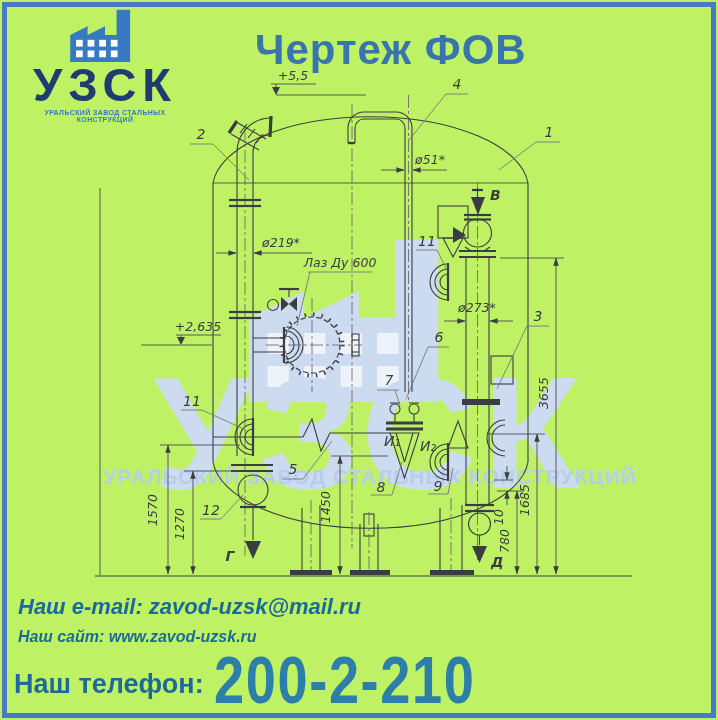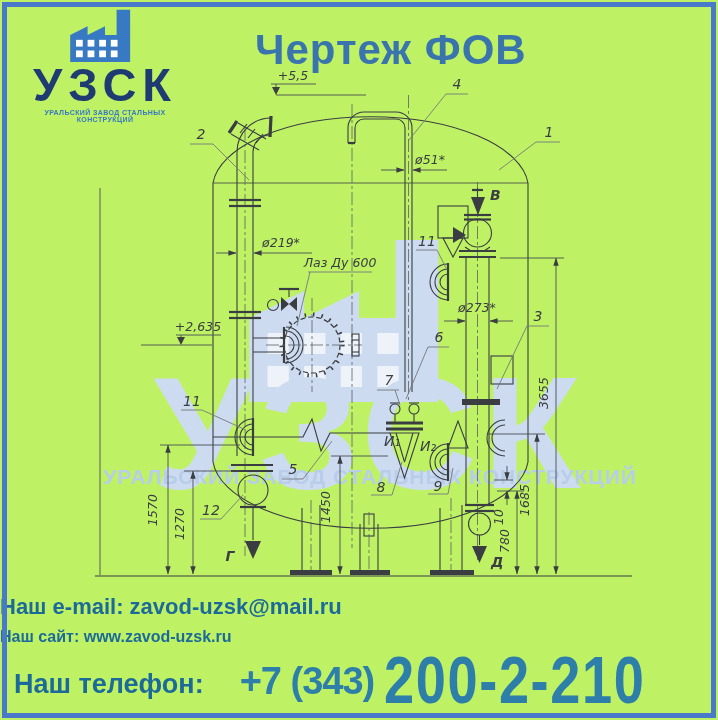--- a/index.html
+++ b/index.html
@@ -30,21 +30,21 @@
   text{fill:var(--ink);}
   .dtx{font:italic 12.5px "DejaVu Sans",sans-serif;}
   .itx{font:italic 14px "DejaVu Sans",sans-serif;}
   .ftx{font:italic bold 14px "DejaVu Sans",sans-serif;}
   .wm{fill:var(--wm);}
   .wm2{fill:var(--wm2);}
   .wmt{font:bold 160px "Liberation Sans",sans-serif;letter-spacing:6px;}
   .wms{font:bold 21px "Liberation Sans",sans-serif;letter-spacing:1px;}
 
   
-  .contact{position:absolute;left:0;color:var(--contact);font-weight:bold;z-index:4;}
+  .contact{position:absolute;left:18px;color:var(--contact);font-weight:bold;z-index:4;font-style:italic;}
   .email{top:594px;font-size:22px;}
   .site{top:628px;font-size:16px;}
   .phonerow{position:absolute;left:14px;top:652px;z-index:4;display:flex;align-items:flex-end;text-align:center;}
   .plabel{color:var(--contact);font-weight:bold;font-size:27px;padding-bottom:8px;}
   .pprefix{color:var(--phone);font-weight:bold;font-size:38px;margin-left:36px;padding-bottom:5px;letter-spacing:-1px;}
   .pbig{display:inline-block;color:var(--phone);font-weight:bold;font-size:66px;line-height:.85;
         margin-left:10px;letter-spacing:2px;transform:scaleX(.82);transform-origin:left bottom;}
 </style>
 </head>
 <body>
@@ -384,16 +384,15 @@
   <div class="contact email">
     <span>Наш e-mail:</span>
     <span>zavod-uzsk@mail.ru</span>
   </div>
   <div class="contact site">
     <span>Наш сайт:</span>
     <span>www.zavod-uzsk.ru</span>
   </div>
   <div class="phonerow">
     <span class="plabel">Наш телефон:</span>
-    <span class="pprefix">+7 (343)</span>
     <span class="pbig">200-2-210</span>
   </div>
 </div>
 
 </body></html>

